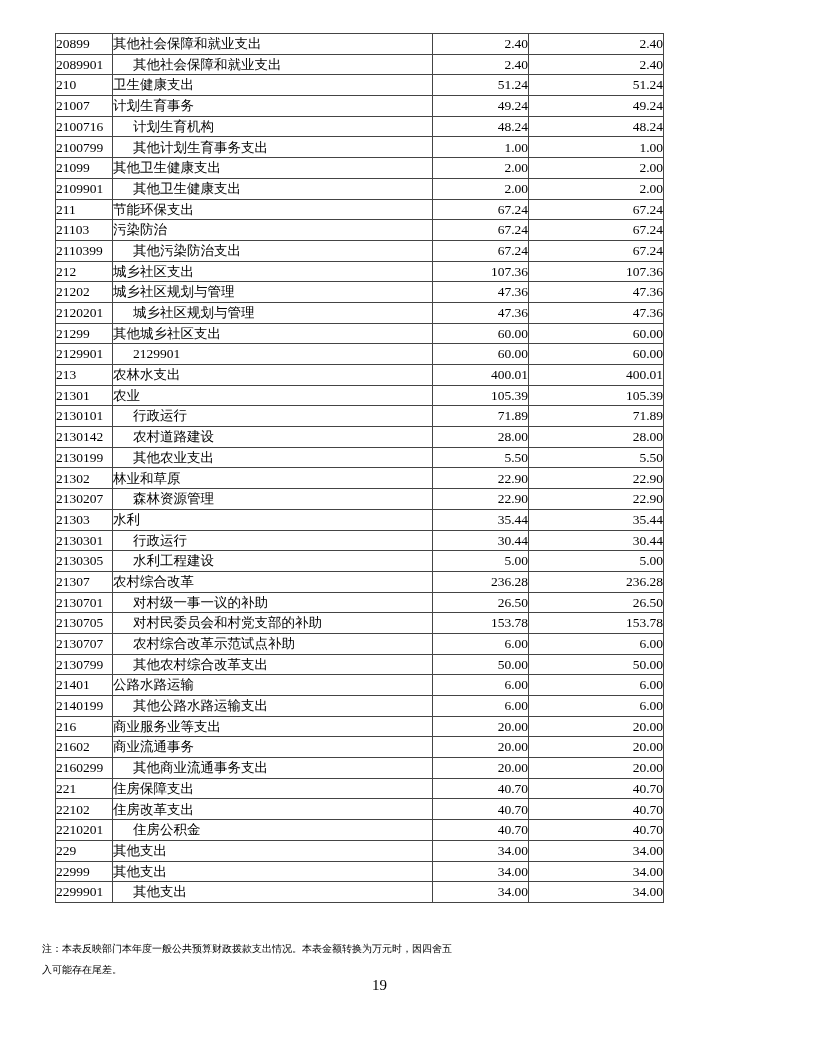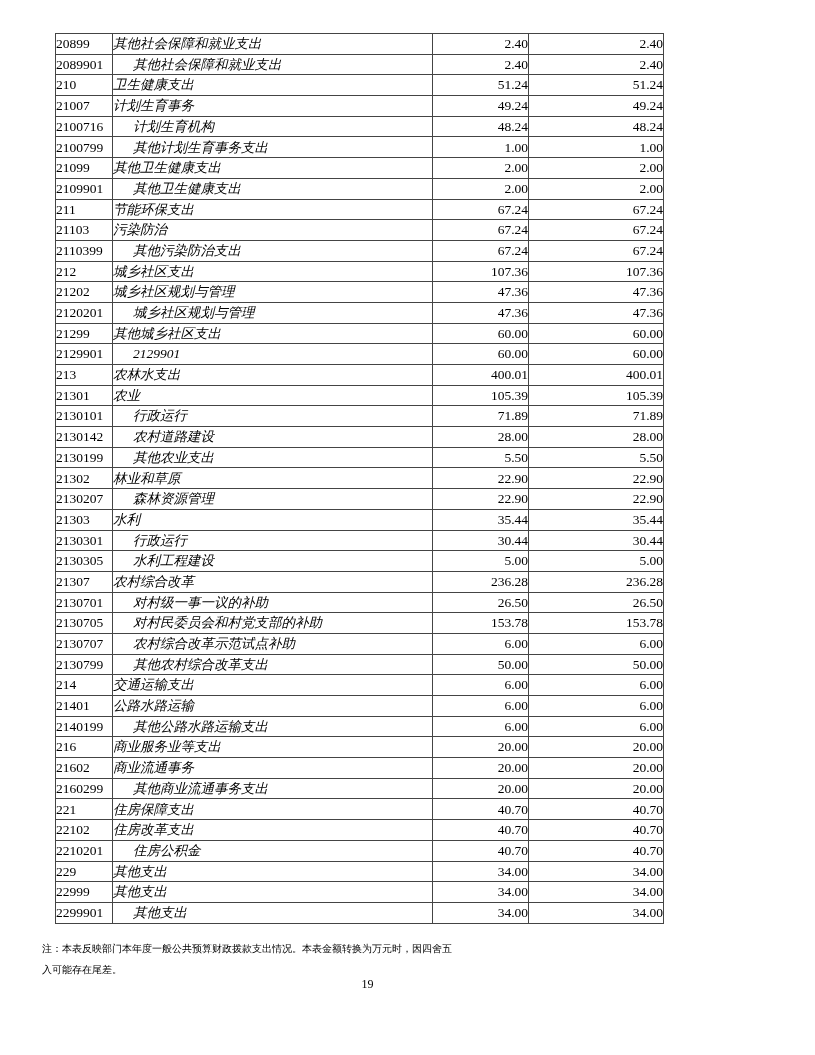--- a/index.html
+++ b/index.html
@@ -28,38 +28,38 @@
     border: 1px solid #444444;
     font-size: 13.5px;
     height: 19.7px;
     padding: 0;
     vertical-align: middle;
     white-space: nowrap;
     overflow: hidden;
     line-height: 1;
   }
   td.code  { padding-left: 3px; }
-  td.name  { padding-left: 4px; font-style: italic; }
+  td.name  { padding-left: 4px; }
   td.name.indent { padding-left: 20px; }
   td.val   { text-align: right; padding-right: 5px; }
   .note {
     position: absolute;
     left: 42px;
     top: 938px;
     width: 710px;
     font-size: 10px;
     line-height: 21px;
   }
   .pagenum {
     position: absolute;
-    left: 0;
+    left: 12px;
     top: 977px;
     width: 100%;
     text-align: center;
-    font-size: 12px;
+    font-size: 15px;
   }
 </style>
 </head>
 <body>
 
 <div class="page">
 
   <table class="budget">
     <colgroup>
       <col style="width:57px">
@@ -248,26 +248,20 @@
           <td class="val">6.00</td>
           <td class="val">6.00</td>
         </tr>
         <tr>
           <td class="code">2130799</td>
           <td class="name indent">其他农村综合改革支出</td>
           <td class="val">50.00</td>
           <td class="val">50.00</td>
         </tr>
         <tr>
-          <td class="code">214</td>
-          <td class="name">交通运输支出</td>
-          <td class="val">6.00</td>
-          <td class="val">6.00</td>
-        </tr>
-        <tr>
           <td class="code">21401</td>
           <td class="name">公路水路运输</td>
           <td class="val">6.00</td>
           <td class="val">6.00</td>
         </tr>
         <tr>
           <td class="code">2140199</td>
           <td class="name indent">其他公路水路运输支出</td>
           <td class="val">6.00</td>
           <td class="val">6.00</td>

